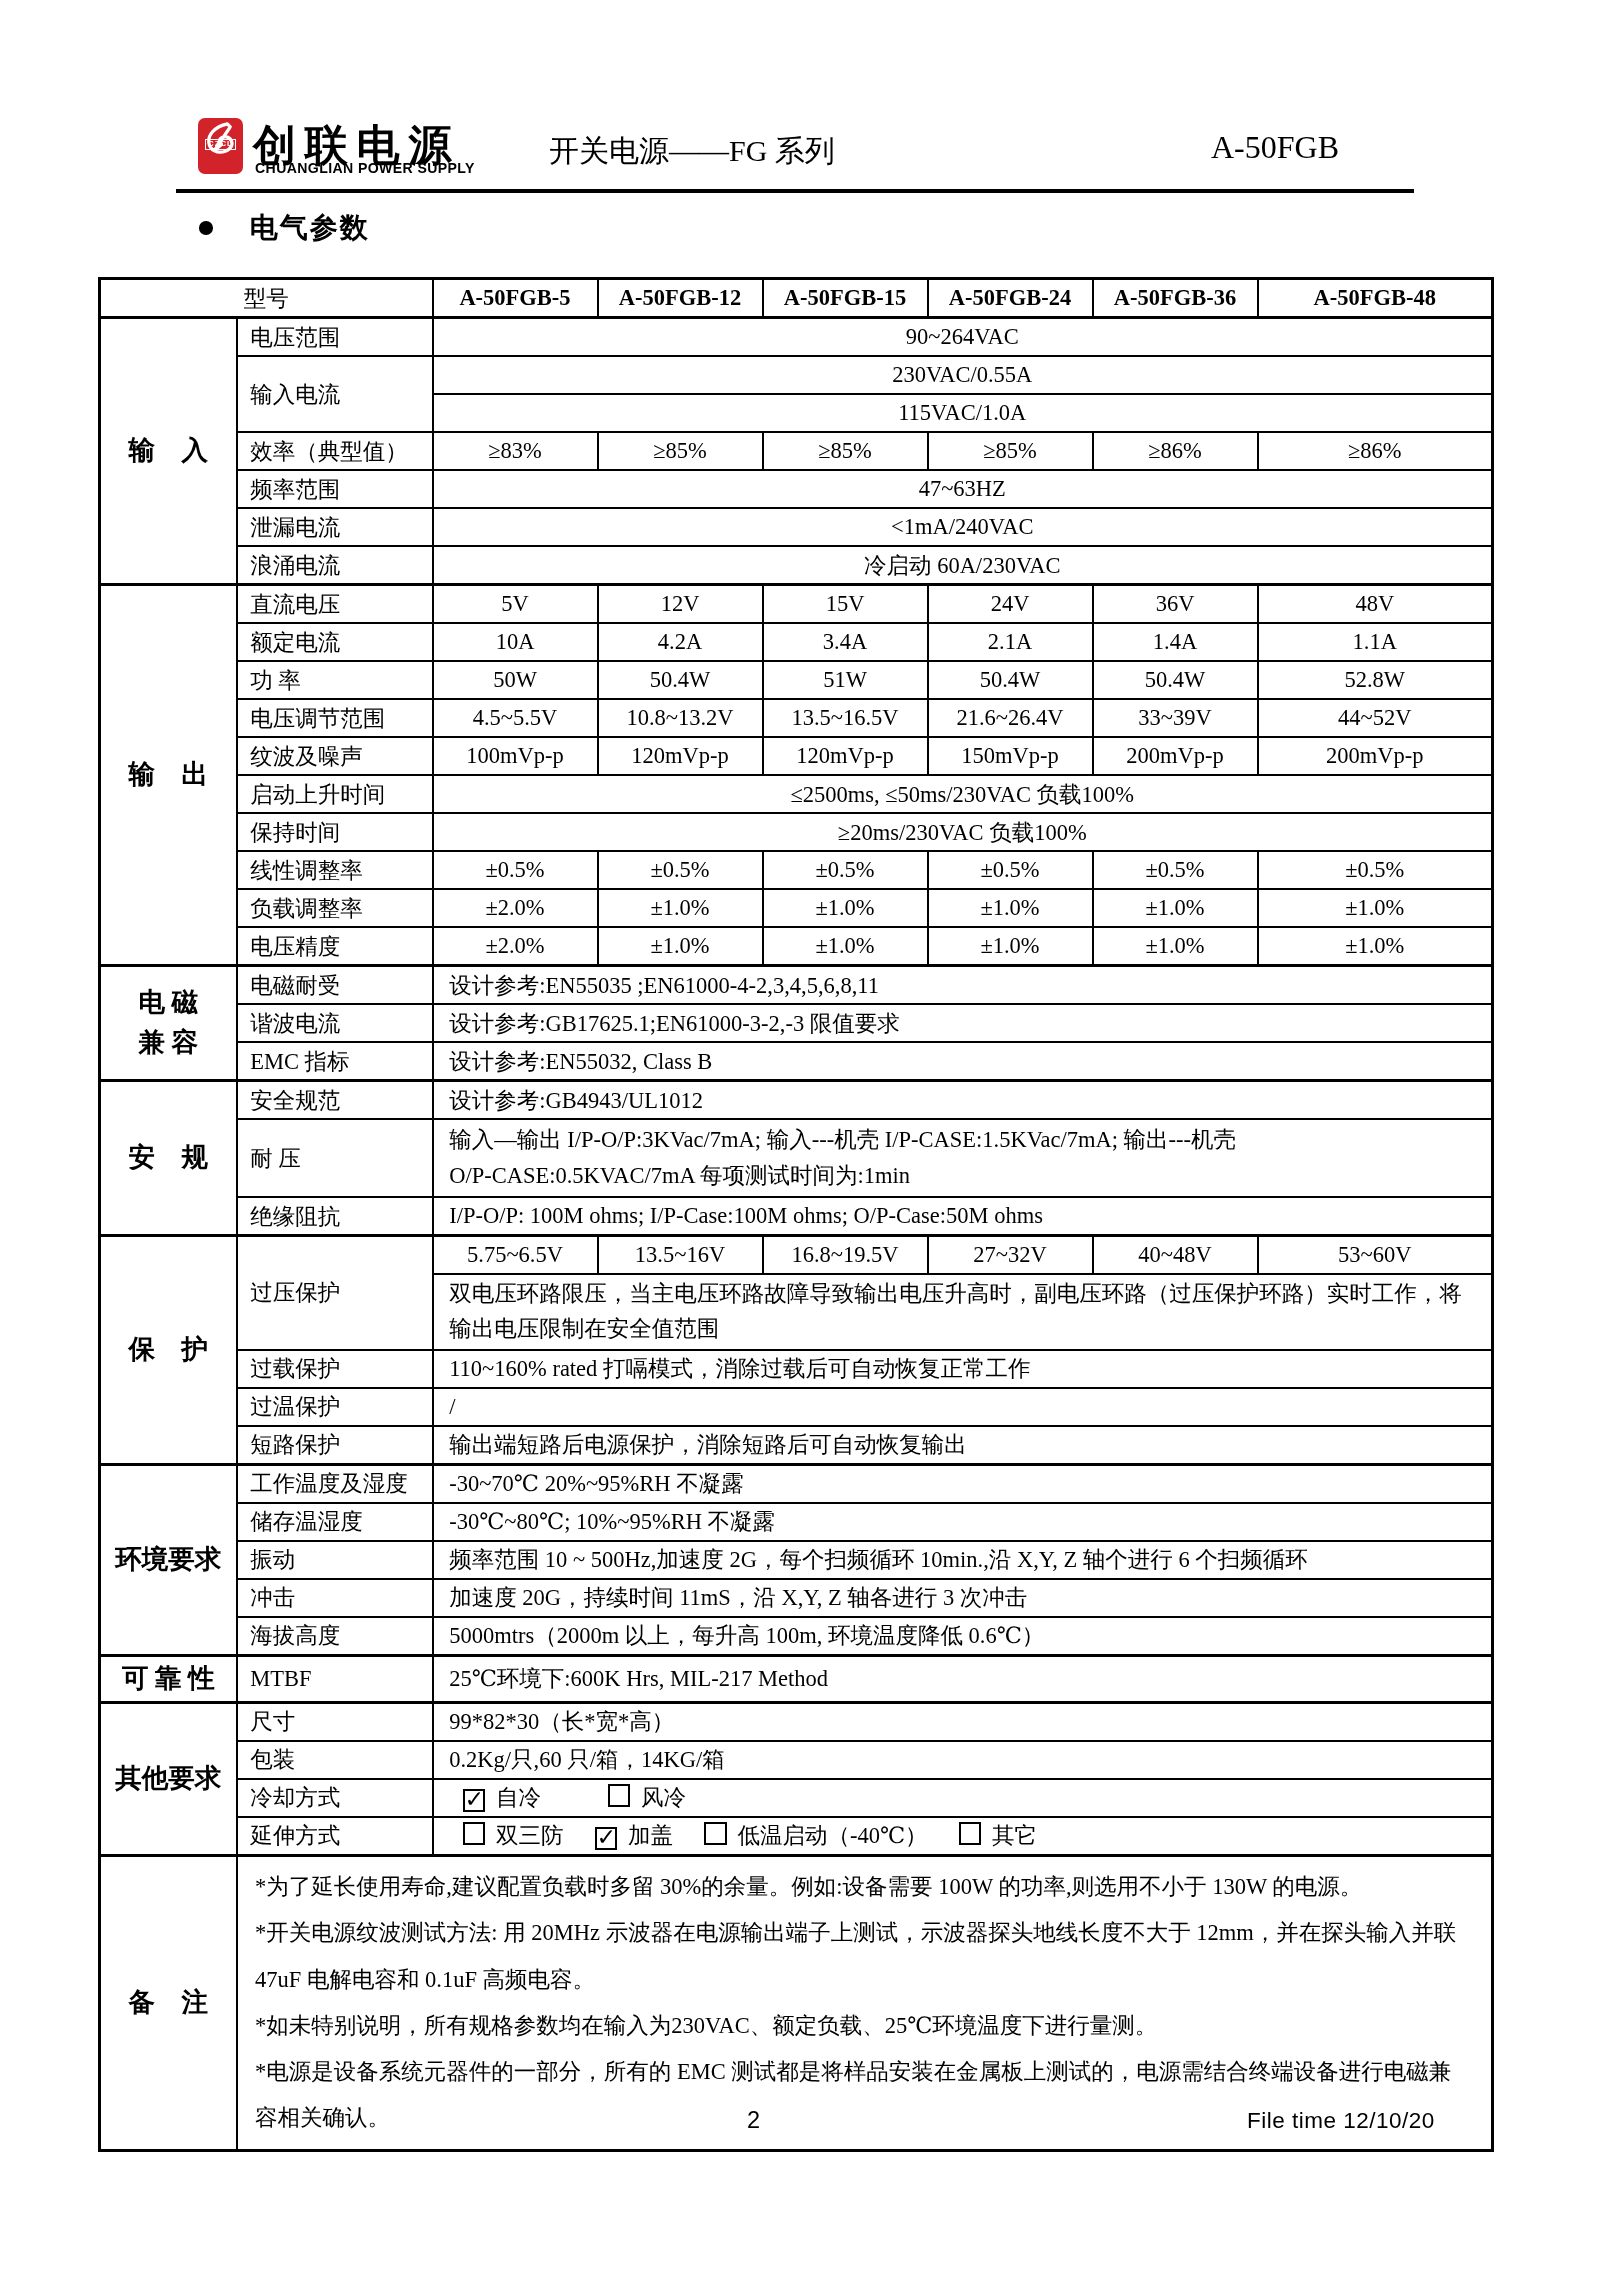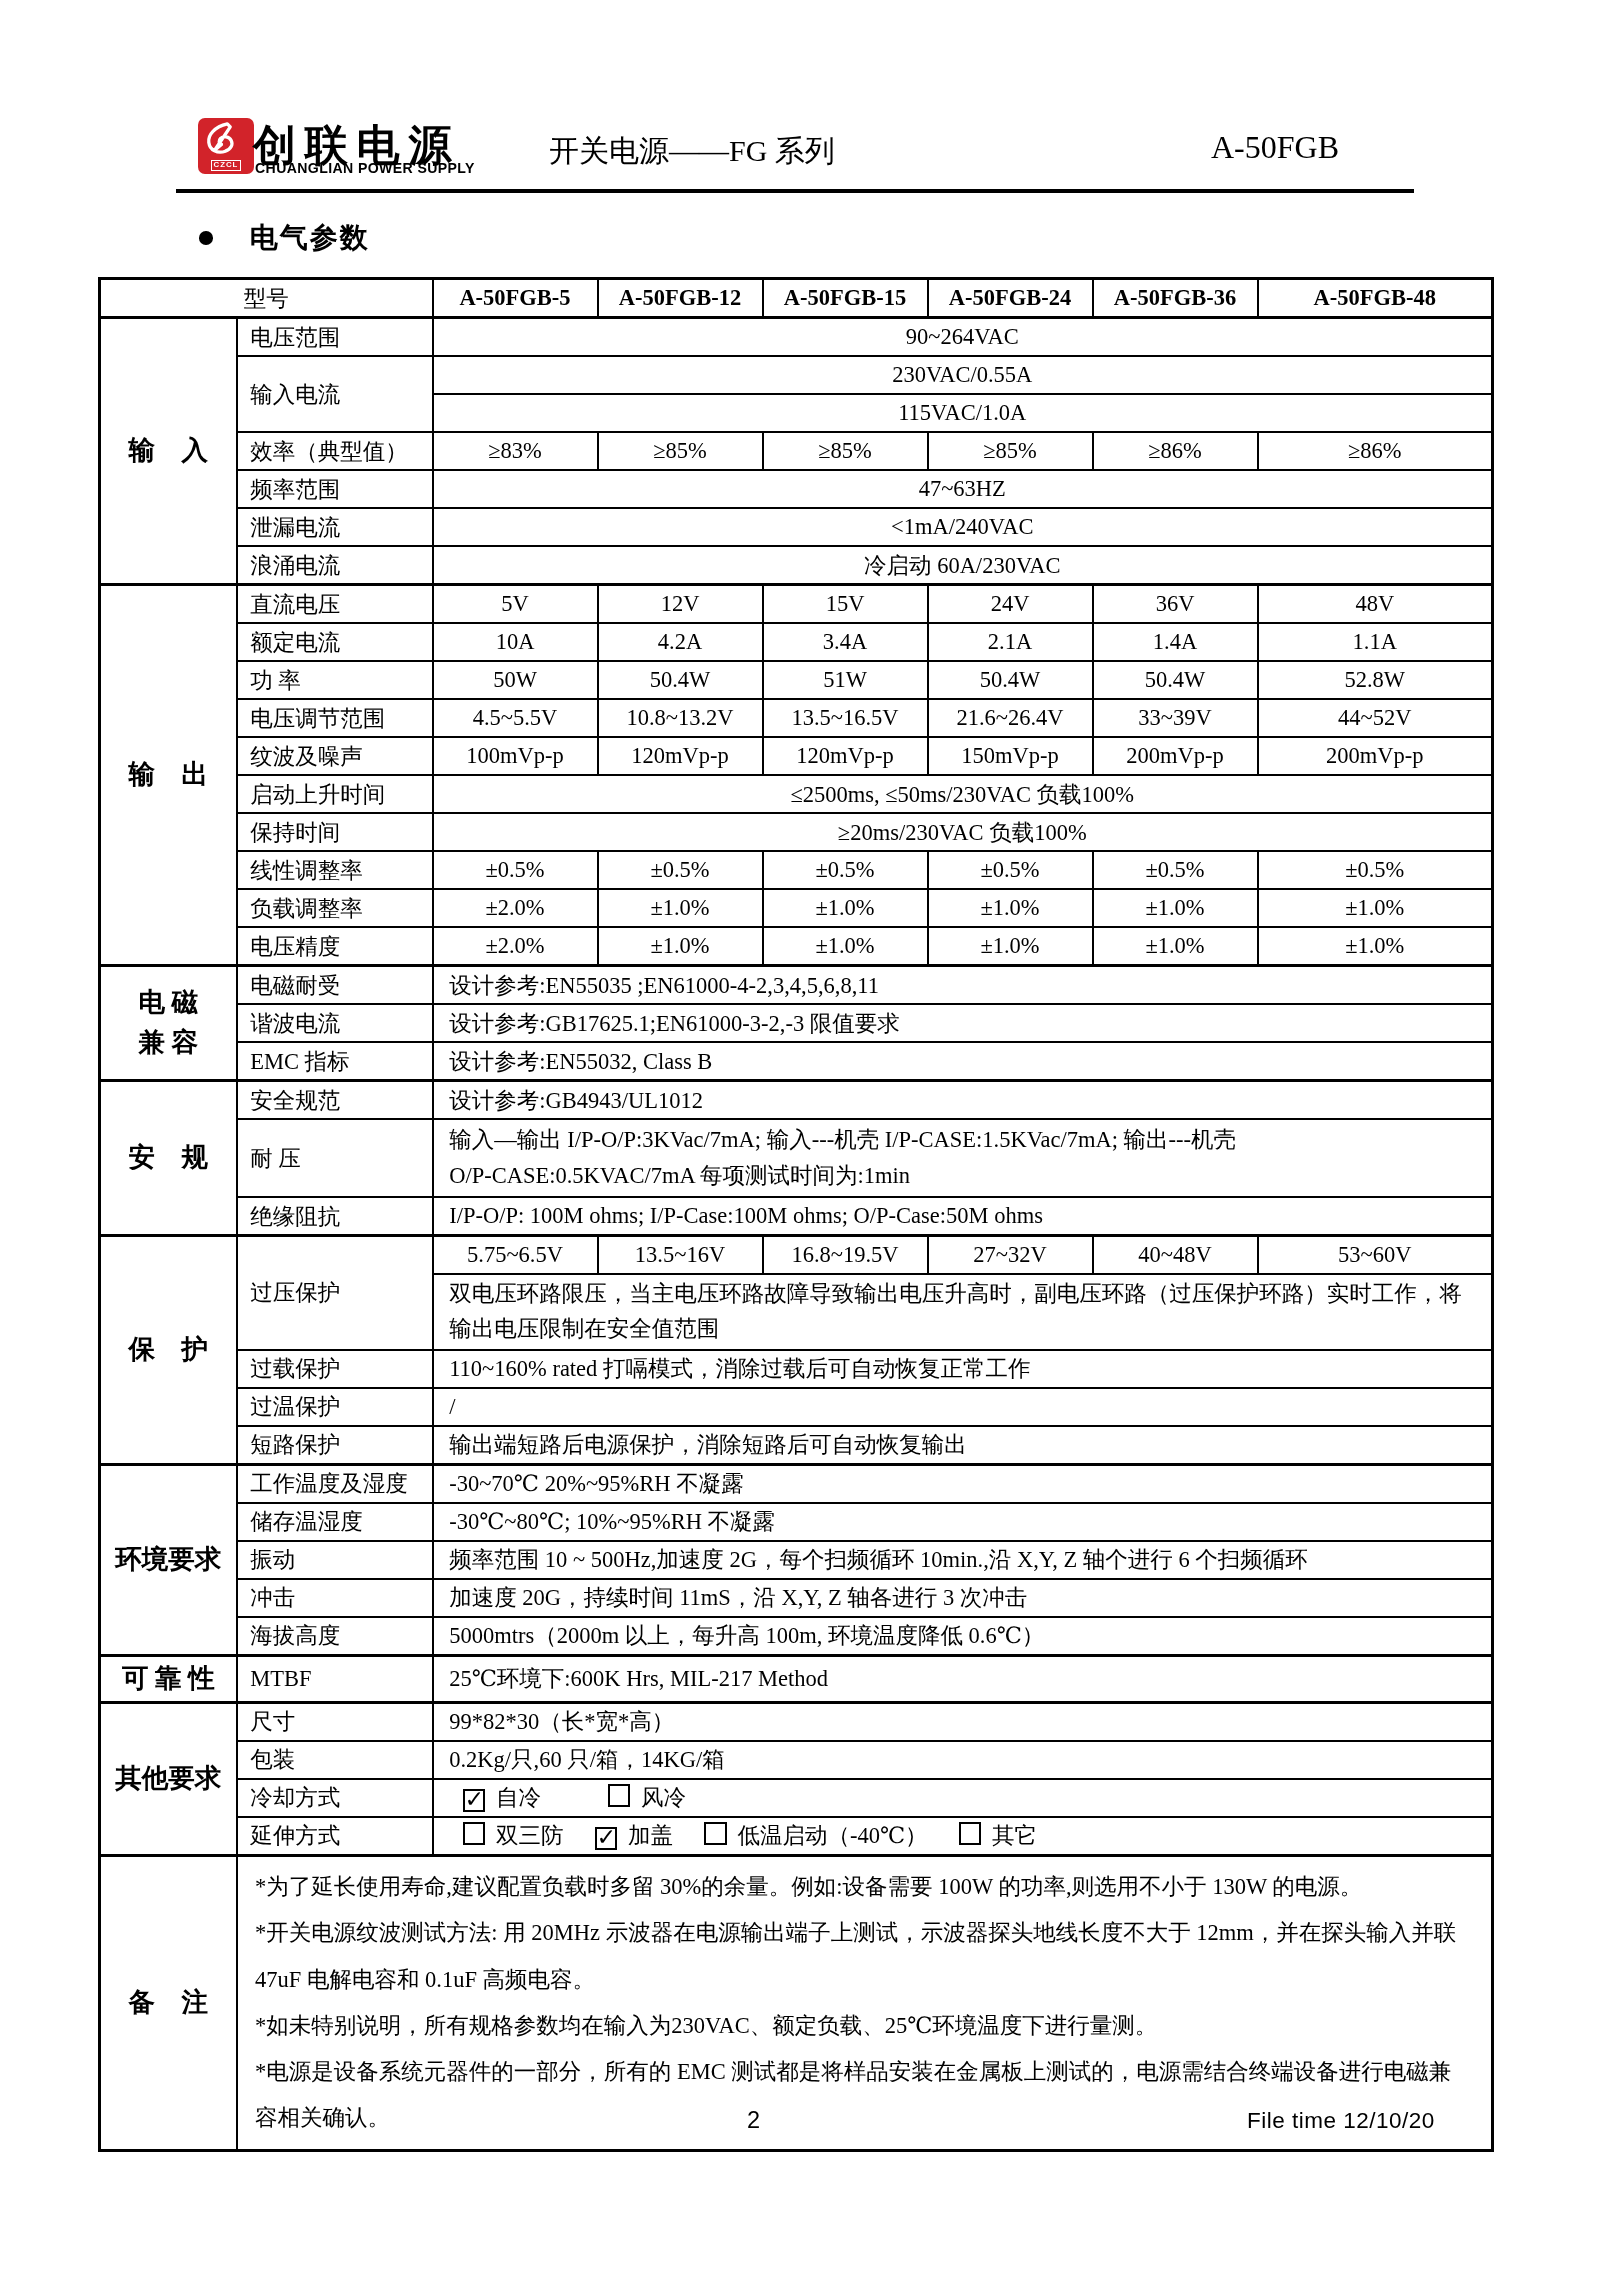--- a/index.html
+++ b/index.html
@@ -2,44 +2,44 @@
 <html><head>
 <meta charset="utf-8">
 <style>
   html,body{margin:0;padding:0;}
   body{
     width:1621px;height:2293px;background:#ffffff;position:relative;
     font-family:"Liberation Serif","DejaVu Serif",serif;color:#000;
   }
   
   .logo-box{
-    position:absolute;left:198px;top:118px;width:56px;height:56px;
+    position:absolute;left:198px;top:118px;width:45px;height:56px;
     background:#d2232a;border-radius:6.9px;display:flex;flex-direction:column;
-    align-items:center;justify-content:flex-end;overflow:hidden;
+    align-items:center;justify-content:center;overflow:hidden;
   }
   .logo-box svg{position:absolute;top:2.9px;left:2.9px;}
   .logo-czcl{
     position:relative;margin-bottom:2.9px;border:1.5px solid #fff;color:#fff;
     font-family:"Liberation Sans",sans-serif;font-size:7.8px;font-weight:bold;
     line-height:8.8px;padding:0 2px;letter-spacing:1px;
   }
   .logo-cn{
     position:absolute;left:253px;top:117px;font-size:43px;font-weight:bold;
     letter-spacing:8.8px;font-family:"Liberation Sans","DejaVu Sans",sans-serif;
   }
   .logo-en{
     position:absolute;left:255px;top:160px;font-size:14.7px;font-weight:bold;
     letter-spacing:0.4px;font-family:"Liberation Sans","DejaVu Sans",sans-serif;
     transform:scaleX(0.96);transform-origin:left;
   }
   .doc-title{position:absolute;left:549px;top:131px;font-size:30px;}
   .doc-model{position:absolute;left:1211px;top:129px;font-size:32px;}
   .head-rule{position:absolute;left:176px;top:189px;width:1238px;height:3.9px;background:#000;}
   
-  .sec-head{position:absolute;left:199px;top:219px;display:flex;align-items:center;}
+  .sec-head{position:absolute;left:199px;top:209px;display:flex;align-items:center;}
   .bullet{width:13.7px;height:13.7px;border-radius:50%;background:#000;margin-right:37px;}
   .sec-title{font-size:28px;font-weight:bold;letter-spacing:2px;}
   
   table.spec{
     position:absolute;left:98px;top:277px;width:1392px;
     border-collapse:collapse;table-layout:fixed;border:3.9px solid #000;
   }
   td{
     border:2px solid #000;font-size:22.5px;height:32px;padding:2px 7.8px;
     overflow:hidden;

